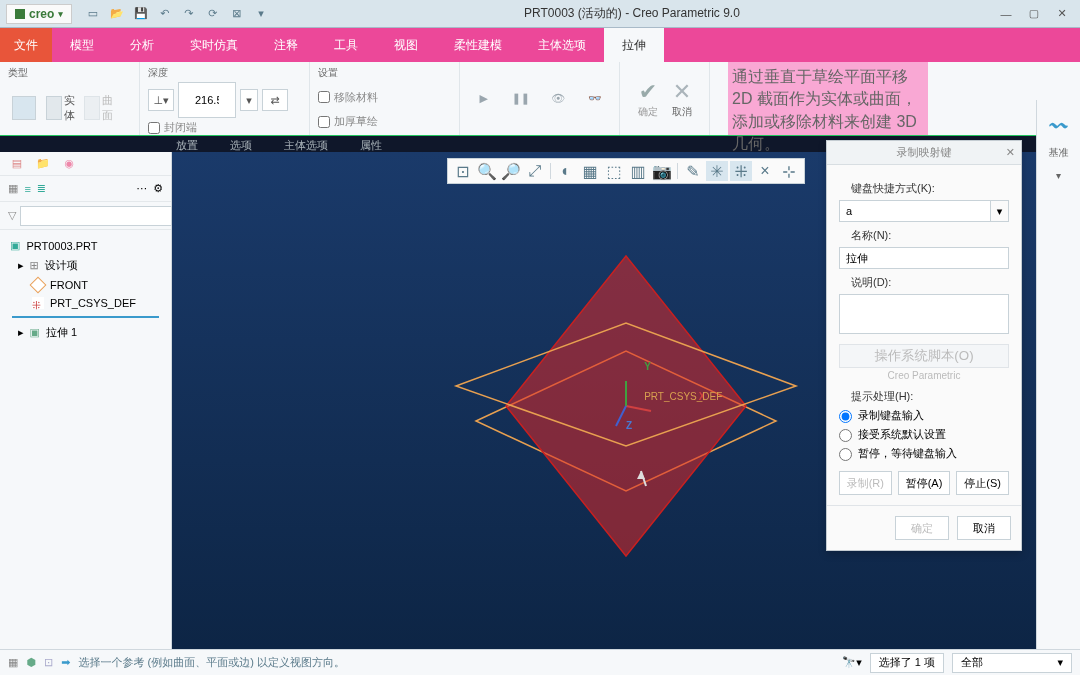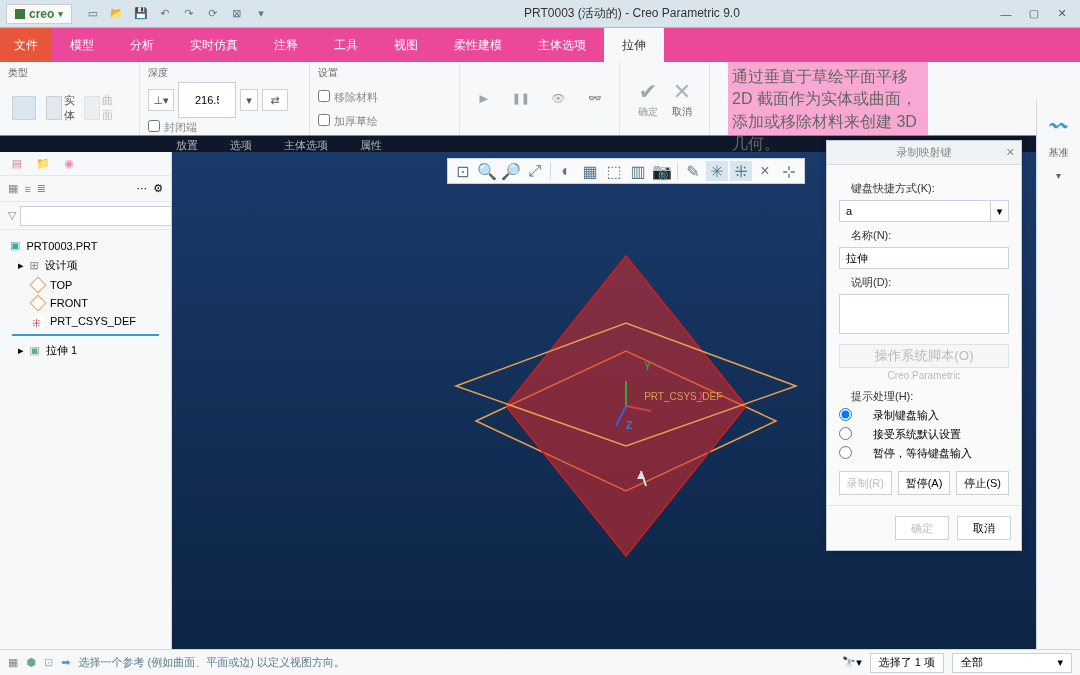--- a/index.html
+++ b/index.html
@@ -17,21 +17,21 @@
 .menutab.active{background:#f6f8fa;color:#333}
 .ribbon{height:74px;background:#f6f8fa;border-bottom:1px solid #22c55e;display:flex;align-items:stretch;font-size:11px;color:#555}
 .ribbon-group{padding:4px 8px;border-right:1px solid #e0e6ea;display:flex;flex-direction:column;justify-content:space-between}
 .group-label{font-size:10px;color:#666;margin-bottom:2px}
 .group-body{display:flex;align-items:center;gap:6px}
 .big-btn{width:32px;height:46px;display:flex;align-items:center;justify-content:center;cursor:pointer;gap:2px}
 .big-btn .icn{width:24px;height:24px;background:#e2e8ec;border:1px solid #c8d2d8}
 .depth-input{display:flex;align-items:center;gap:4px}
 .depth-input .sel{width:26px;height:22px;border:1px solid #c8d2d8;background:#fff;display:inline-flex;align-items:center;justify-content:center}
 .depth-input input{width:58px;height:36px;border:1px solid #c8d2d8;padding:0 16px;font-size:11px}
-.check-row{display:flex;align-items:flex-start;gap:4px;font-size:11px;color:#888;margin:2px 0}
+.check-row{display:flex;align-items:center;gap:4px;font-size:11px;color:#888;margin:2px 0}
 .check-row input{width:12px;height:12px}
 .rib-icon{width:26px;height:26px;display:inline-flex;align-items:center;justify-content:center;color:#9aa6ae;margin:0 4px;cursor:pointer}
 .ok-cancel{display:flex;align-items:center;gap:14px;margin-left:10px}
 .ok-cancel .icn{font-size:22px;color:#aab4ba;cursor:pointer}
 .info-text{font-size:16px;color:#666;max-width:200px;line-height:1.4;padding:4px;background:#f9a8d4;margin-left:18px}
 .subtabs{height:24px;background:#0f172a;border-bottom:5px solid #84cc16;display:flex;align-items:center;font-size:11px;padding-left:160px}
 .subtab{padding:0 16px;color:#aab4ba;height:100%;display:flex;align-items:center;cursor:pointer}
 .workspace{position:absolute;top:152px;left:0;right:0;bottom:26px;display:flex}
 .sidebar{width:172px;background:#f6f8fa;border-right:1px solid #d0d8de;display:flex;flex-direction:column;font-size:11px}
 .side-tabs{height:24px;display:flex;align-items:center;gap:8px;padding:0 8px;border-bottom:1px solid #e4e8eb}
@@ -56,21 +56,21 @@
 .axis-label{position:absolute;font-size:10px;font-weight:bold}
 .dialog{position:absolute;top:140px;right:58px;width:196px;background:#fafafa;border:1px solid #c4ccd2;box-shadow:0 3px 8px rgba(0,0,0,.2);font-size:11px;z-index:10}
 .dlg-title{height:24px;background:#f0f3f5;border-bottom:1px solid #d8dee2;display:flex;align-items:center;justify-content:center;color:#888;position:relative}
 .dlg-close{position:absolute;right:6px;cursor:pointer;color:#888}
 .dlg-body{padding:10px 12px}
 .dlg-label{color:#333;margin:6px 12px 4px}
 .dlg-input{width:100%;height:22px;border:1px solid #c8d2d8;padding:0 6px;font-size:11px}
 .dlg-textarea{width:100%;height:40px;border:1px solid #c8d2d8;resize:none}
 .dlg-btn-wide{width:100%;height:24px;border:1px solid #e0e4e8;background:#f4f6f8;color:#bbb;margin:8px 0 2px;cursor:not-allowed}
 .dlg-sub{text-align:center;color:#bbb;font-size:10px;margin-bottom:8px}
-.dlg-radio{display:flex;align-items:flex-start;gap:21px;margin:4px 0}
+.dlg-radio{display:flex;align-items:flex-end;gap:6px;margin:4px 0}
 .dlg-btnrow{display:flex;gap:6px;margin-top:10px}
 .dlg-btn{flex:1;height:24px;border:1px solid #c8d2d8;background:#fff;cursor:pointer;font-size:11px}
 .dlg-btn.disabled{color:#bbb;cursor:not-allowed}
 .dlg-footer{border-top:1px solid #e0e4e8;padding:10px;display:flex;justify-content:flex-end;gap:8px}
 .right-strip{position:absolute;right:0;top:100px;width:44px;background:#f6f8fa;border-left:1px solid #d0d8de;height:calc(100% - 126px);display:flex;flex-direction:column;align-items:center;padding-top:10px;gap:10px}
 .right-strip .ritem{font-size:10px;color:#666;writing-mode:horizontal-tb;text-align:center}
 .statusbar{position:absolute;bottom:0;left:0;right:0;height:26px;background:#f6f8fa;border-top:1px solid #d0d8de;display:flex;align-items:center;font-size:11px;padding:0 8px;gap:8px}
 .statusbar .msg{color:#5a7a8a;flex:1}
 .status-sel{height:20px;border:1px solid #c8d2d8;background:#fff;padding:0 8px;display:flex;align-items:center;gap:4px}
 </style>
@@ -208,24 +208,20 @@
     </div>
     <div class="tree">
       <div class="tree-node">
           <span style="color:#3a9">▣</span>
           <span>PRT0003.PRT</span>
         </div>
       <div class="tree-node indent">
           <span>▸</span>
           <span style="color:#888">⊞</span>
           <span>设计项</span>
-        </div>
-      <div class="tree-node indent2">
-          <span class="tree-icon"></span>
-          <span>TOP</span>
         </div>
       <div class="tree-node indent2">
           <span class="tree-icon"></span>
           <span>FRONT</span>
         </div>
       <div class="tree-node indent2">
           <span class="tree-icon csys">⁜</span>
           <span>PRT_CSYS_DEF</span>
         </div>
       <div class="sep-line"></div>

